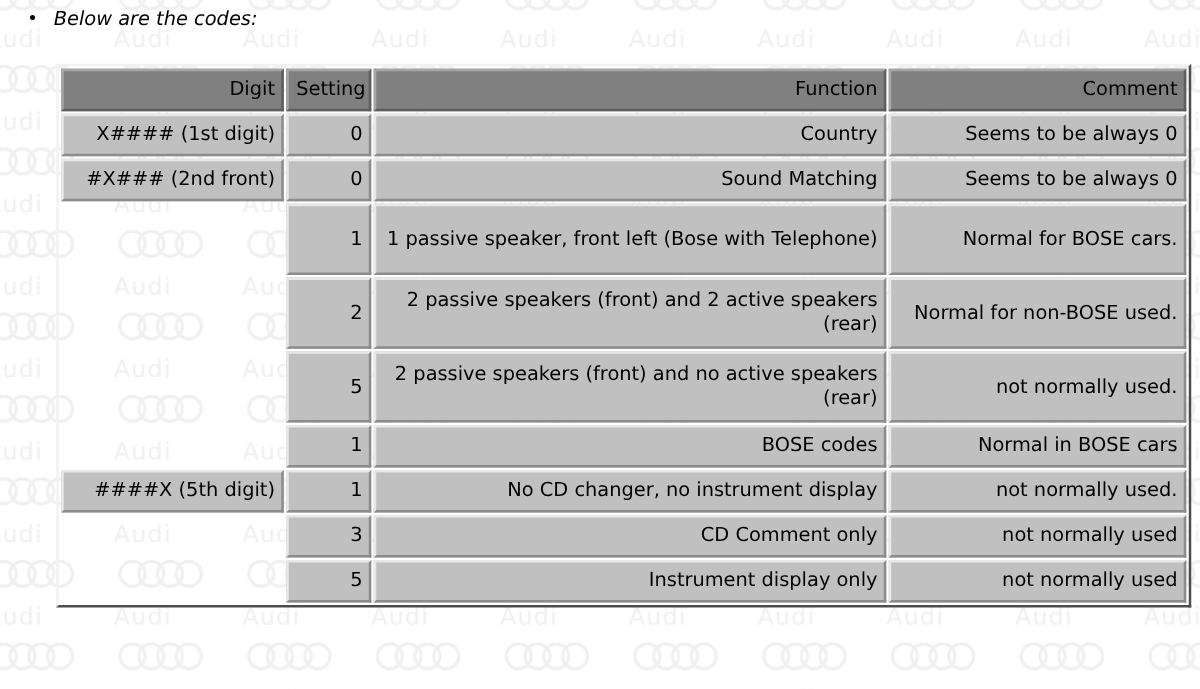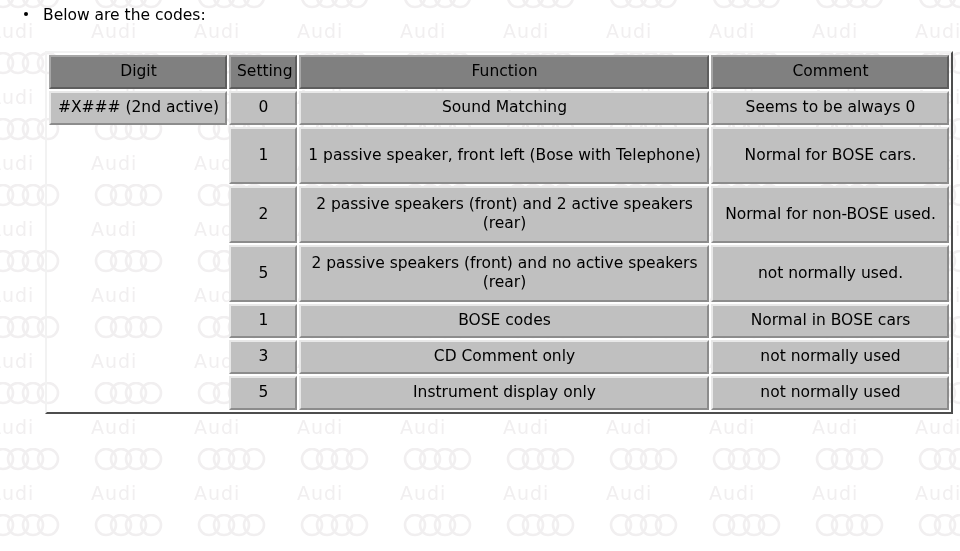--- a/index.html
+++ b/index.html
@@ -49,20 +49,21 @@
     height: 4px;
     border-radius: 50%;
     background: #000;
     vertical-align: middle;
     margin-right: 15px;
     margin-bottom: 2px;
   }
   .bullet-text {
     display: inline-block;
     vertical-align: middle;
+    font-style: italic;
   }
 
   
   #codes-table-wrap {
     position: absolute;
     left: 45px;
     top: 51px;
     width: 902px;
   }
   table.codes {
@@ -74,21 +75,21 @@
     border-left: 2px solid #f2f2f2;
     border-right: 2px solid #4d4d4d;
     border-bottom: 2px solid #4d4d4d;
     table-layout: fixed;
   }
   table.codes th,
   table.codes td {
     font-size: 15.5px;
     line-height: 19px;
     color: #000000;
-    text-align: center;
+    text-align: right;
     vertical-align: middle;
     padding: 4px 5px 5px 6px;
     font-weight: normal;
   }
   table.codes th {
     background: #808080;
     border-top: 2px solid #a6a6a6;
     border-left: 2px solid #a6a6a6;
     border-right: 2px solid #5e5e5e;
     border-bottom: 2px solid #5e5e5e;
@@ -150,21 +151,27 @@
       <thead>
         <tr>
           <th>Digit</th>
           <th>Setting</th>
           <th>Function</th>
           <th>Comment</th>
         </tr>
       </thead>
       <tbody id="codes-body">
           <tr class="row-1line">
-            <td class="filled">#X### (2nd active)</td>
+            <td class="filled">X#### (1st digit)</td>
+            <td class="filled">0</td>
+            <td class="filled">Country</td>
+            <td class="filled">Seems to be always 0</td>
+          </tr>
+          <tr class="row-1line">
+            <td class="filled">#X### (2nd front)</td>
             <td class="filled">0</td>
             <td class="filled">Sound Matching</td>
             <td class="filled">Seems to be always 0</td>
           </tr>
           <tr class="row-2line">
             <td class="empty"></td>
             <td class="filled">1</td>
             <td class="filled">1 passive speaker, front left (Bose with Telephone)</td>
             <td class="filled">Normal for BOSE cars.</td>
           </tr>
@@ -180,20 +187,26 @@
             <td class="filled">2 passive speakers (front) and no active speakers (rear)</td>
             <td class="filled">not normally used.</td>
           </tr>
           <tr class="row-1line">
             <td class="empty"></td>
             <td class="filled">1</td>
             <td class="filled">BOSE codes</td>
             <td class="filled">Normal in BOSE cars</td>
           </tr>
           <tr class="row-1line">
+            <td class="filled">####X (5th digit)</td>
+            <td class="filled">1</td>
+            <td class="filled">No CD changer, no instrument display</td>
+            <td class="filled">not normally used.</td>
+          </tr>
+          <tr class="row-1line">
             <td class="empty"></td>
             <td class="filled">3</td>
             <td class="filled">CD Comment only</td>
             <td class="filled">not normally used</td>
           </tr>
           <tr class="row-1line">
             <td class="empty"></td>
             <td class="filled">5</td>
             <td class="filled">Instrument display only</td>
             <td class="filled">not normally used</td>

